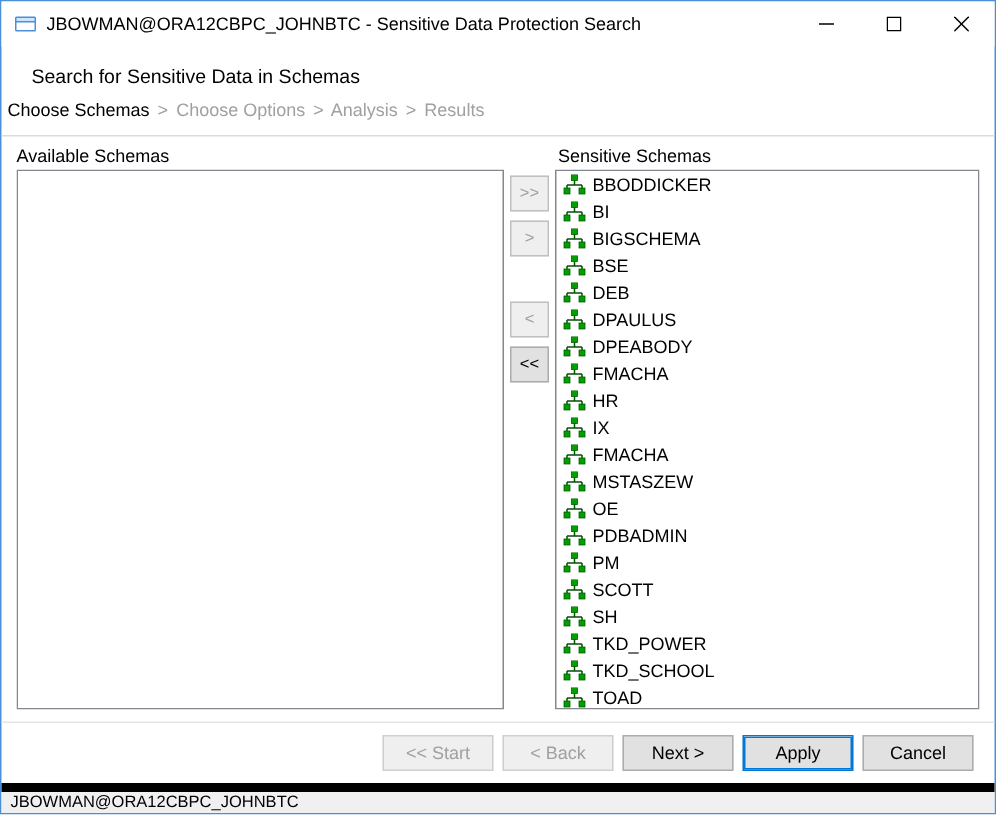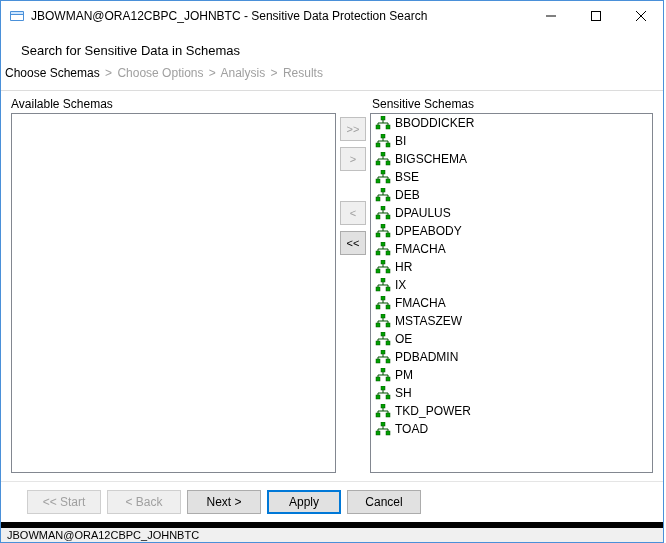--- a/index.html
+++ b/index.html
@@ -23,21 +23,21 @@
   .lists { flex: 1; display: flex; overflow: hidden; }
   .listbox { border: 1px solid #828790; background: #fff; overflow-y: auto; overflow-x: hidden; }
   .listbox.left { width: 325px; }
   .listbox.right { flex: 1; }
   .transfer-col { width: 34px; display: flex; flex-direction: column; align-items: center; padding: 4px 4px 0 4px; gap: 6px; }
   .tbtn { width: 26px; height: 24px; border: 1px solid #acacac; background: #e1e1e1; font-size: 11px; display: flex; align-items: center; justify-content: center; cursor: default; }
   .tbtn.disabled { color: #a0a0a0; border-color: #c0c0c0; background: #efefef; }
   .row { display: flex; align-items: center; height: 18px; padding-left: 4px; gap: 4px; white-space: nowrap; }
   .schema-icon { width: 16px; height: 14px; flex-shrink: 0; }
   .row-label { font-size: 12px; }
-  .button-row { display: flex; gap: 6px; padding: 8px 26px; border-top: 1px solid #e5e5e5; }
+  .button-row { display: flex; justify-content: flex-end; gap: 6px; padding: 8px 14px; border-top: 1px solid #e5e5e5; }
   .btn { min-width: 74px; height: 24px; border: 1px solid #acacac; background: #e1e1e1; font-size: 12px; cursor: default; display: flex; align-items: center; justify-content: center; padding: 0 10px; }
   .btn.disabled { color: #a0a0a0; border-color: #cfcfcf; background: #efefef; }
   .btn.primary { border-color: #0078d7; background: #e1e1e1; box-shadow: inset 0 0 0 1px #0078d7; }
   .status-bar { height: 20px; border-top: 6px solid #000000; background: #f0f0f0; display: flex; align-items: center; padding: 0 6px; font-size: 11px; }
   
   .listbox::-webkit-scrollbar { width: 16px; }
   .listbox::-webkit-scrollbar-track { background: #f0f0f0; }
   .listbox::-webkit-scrollbar-thumb { background: #cdcdcd; border: 1px solid #a0a0a0; }
 </style>
 </head>
@@ -286,33 +286,57 @@
           <div class="row">
             <span class="schema-icon"><svg viewBox="0 0 16 14" width="16" height="14">
                 <rect x="6" y="0" width="4" height="4" fill="#00a000" stroke="#005000" stroke-width="0.5"></rect>
                 <rect x="1" y="9" width="4" height="4" fill="#00a000" stroke="#005000" stroke-width="0.5"></rect>
                 <rect x="11" y="9" width="4" height="4" fill="#00a000" stroke="#005000" stroke-width="0.5"></rect>
                 <line x1="8" y1="4" x2="8" y2="7" stroke="#005000" stroke-width="1"></line>
                 <line x1="3" y1="9" x2="3" y2="7" stroke="#005000" stroke-width="1"></line>
                 <line x1="13" y1="9" x2="13" y2="7" stroke="#005000" stroke-width="1"></line>
                 <line x1="3" y1="7" x2="13" y2="7" stroke="#005000" stroke-width="1"></line>
               </svg></span>
+            <span class="row-label">SCOTT</span>
+          </div>
+          <div class="row">
+            <span class="schema-icon"><svg viewBox="0 0 16 14" width="16" height="14">
+                <rect x="6" y="0" width="4" height="4" fill="#00a000" stroke="#005000" stroke-width="0.5"></rect>
+                <rect x="1" y="9" width="4" height="4" fill="#00a000" stroke="#005000" stroke-width="0.5"></rect>
+                <rect x="11" y="9" width="4" height="4" fill="#00a000" stroke="#005000" stroke-width="0.5"></rect>
+                <line x1="8" y1="4" x2="8" y2="7" stroke="#005000" stroke-width="1"></line>
+                <line x1="3" y1="9" x2="3" y2="7" stroke="#005000" stroke-width="1"></line>
+                <line x1="13" y1="9" x2="13" y2="7" stroke="#005000" stroke-width="1"></line>
+                <line x1="3" y1="7" x2="13" y2="7" stroke="#005000" stroke-width="1"></line>
+              </svg></span>
             <span class="row-label">SH</span>
           </div>
           <div class="row">
             <span class="schema-icon"><svg viewBox="0 0 16 14" width="16" height="14">
                 <rect x="6" y="0" width="4" height="4" fill="#00a000" stroke="#005000" stroke-width="0.5"></rect>
                 <rect x="1" y="9" width="4" height="4" fill="#00a000" stroke="#005000" stroke-width="0.5"></rect>
                 <rect x="11" y="9" width="4" height="4" fill="#00a000" stroke="#005000" stroke-width="0.5"></rect>
                 <line x1="8" y1="4" x2="8" y2="7" stroke="#005000" stroke-width="1"></line>
                 <line x1="3" y1="9" x2="3" y2="7" stroke="#005000" stroke-width="1"></line>
                 <line x1="13" y1="9" x2="13" y2="7" stroke="#005000" stroke-width="1"></line>
                 <line x1="3" y1="7" x2="13" y2="7" stroke="#005000" stroke-width="1"></line>
               </svg></span>
             <span class="row-label">TKD_POWER</span>
+          </div>
+          <div class="row">
+            <span class="schema-icon"><svg viewBox="0 0 16 14" width="16" height="14">
+                <rect x="6" y="0" width="4" height="4" fill="#00a000" stroke="#005000" stroke-width="0.5"></rect>
+                <rect x="1" y="9" width="4" height="4" fill="#00a000" stroke="#005000" stroke-width="0.5"></rect>
+                <rect x="11" y="9" width="4" height="4" fill="#00a000" stroke="#005000" stroke-width="0.5"></rect>
+                <line x1="8" y1="4" x2="8" y2="7" stroke="#005000" stroke-width="1"></line>
+                <line x1="3" y1="9" x2="3" y2="7" stroke="#005000" stroke-width="1"></line>
+                <line x1="13" y1="9" x2="13" y2="7" stroke="#005000" stroke-width="1"></line>
+                <line x1="3" y1="7" x2="13" y2="7" stroke="#005000" stroke-width="1"></line>
+              </svg></span>
+            <span class="row-label">TKD_SCHOOL</span>
           </div>
           <div class="row">
             <span class="schema-icon"><svg viewBox="0 0 16 14" width="16" height="14">
                 <rect x="6" y="0" width="4" height="4" fill="#00a000" stroke="#005000" stroke-width="0.5"></rect>
                 <rect x="1" y="9" width="4" height="4" fill="#00a000" stroke="#005000" stroke-width="0.5"></rect>
                 <rect x="11" y="9" width="4" height="4" fill="#00a000" stroke="#005000" stroke-width="0.5"></rect>
                 <line x1="8" y1="4" x2="8" y2="7" stroke="#005000" stroke-width="1"></line>
                 <line x1="3" y1="9" x2="3" y2="7" stroke="#005000" stroke-width="1"></line>
                 <line x1="13" y1="9" x2="13" y2="7" stroke="#005000" stroke-width="1"></line>
                 <line x1="3" y1="7" x2="13" y2="7" stroke="#005000" stroke-width="1"></line>

